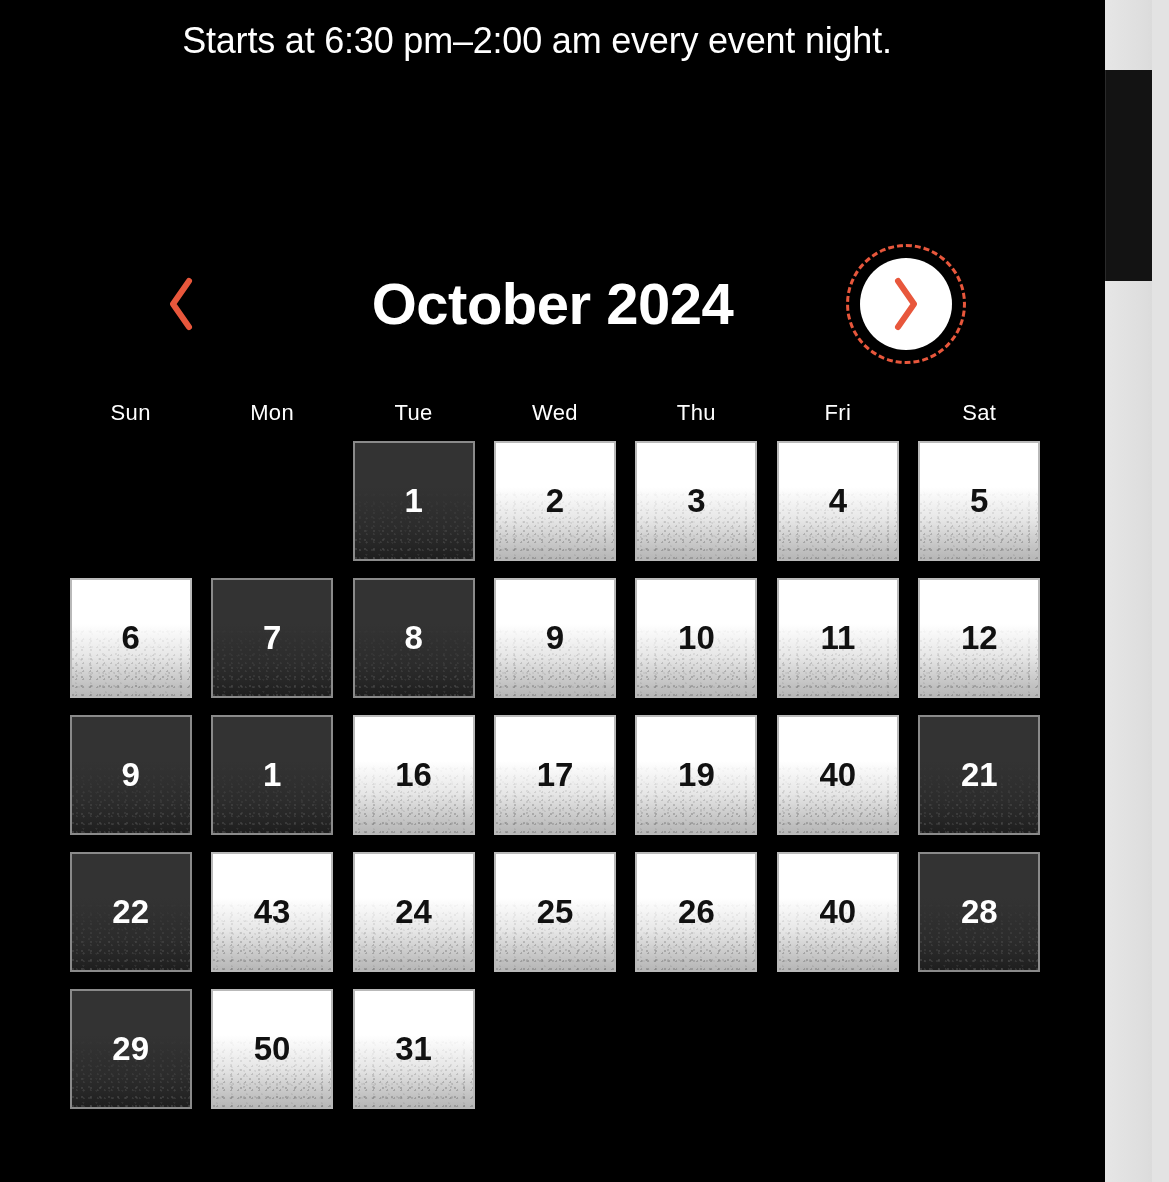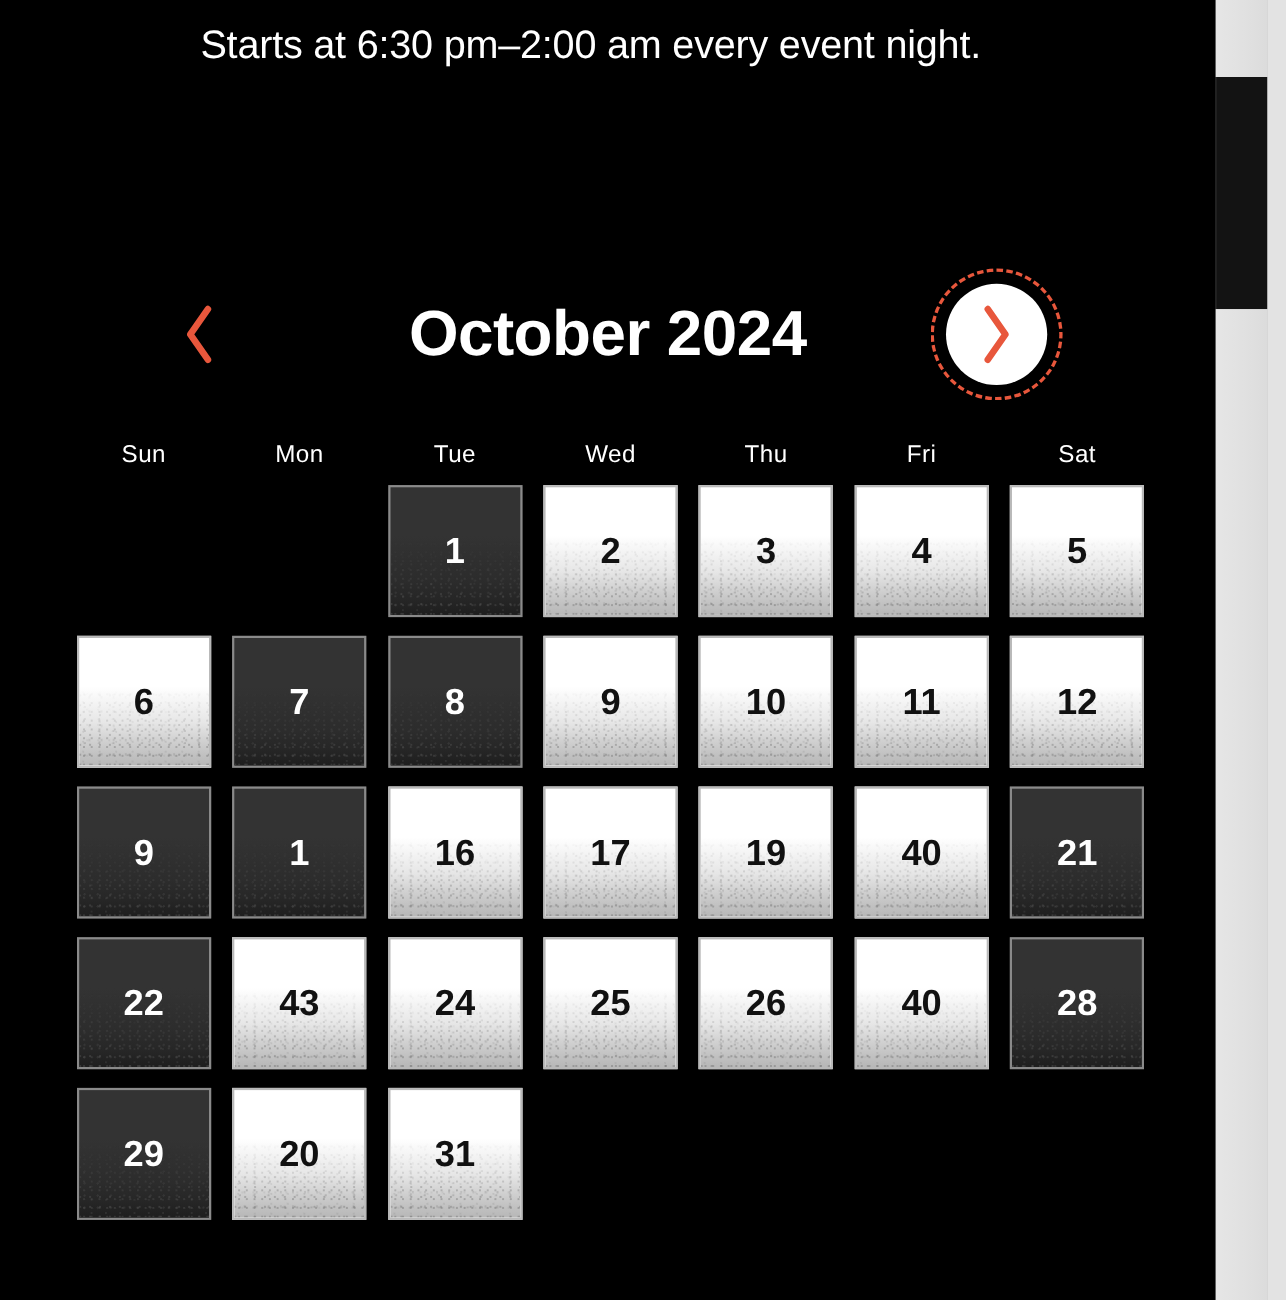--- a/index.html
+++ b/index.html
@@ -492,21 +492,21 @@
           <button class="day disabled" disabled="">
             <span class="grain"></span>
             <span class="speck"></span>
             <span class="num">29</span>
           </button>
         </div>
         <div class="cell-slot">
           <button class="day available">
             <span class="grain"></span>
             <span class="speck"></span>
-            <span class="num">20</span>
+            <span class="num">50</span>
           </button>
         </div>
         <div class="cell-slot">
           <button class="day available">
             <span class="grain"></span>
             <span class="speck"></span>
             <span class="num">31</span>
           </button>
         </div>
       </div>

